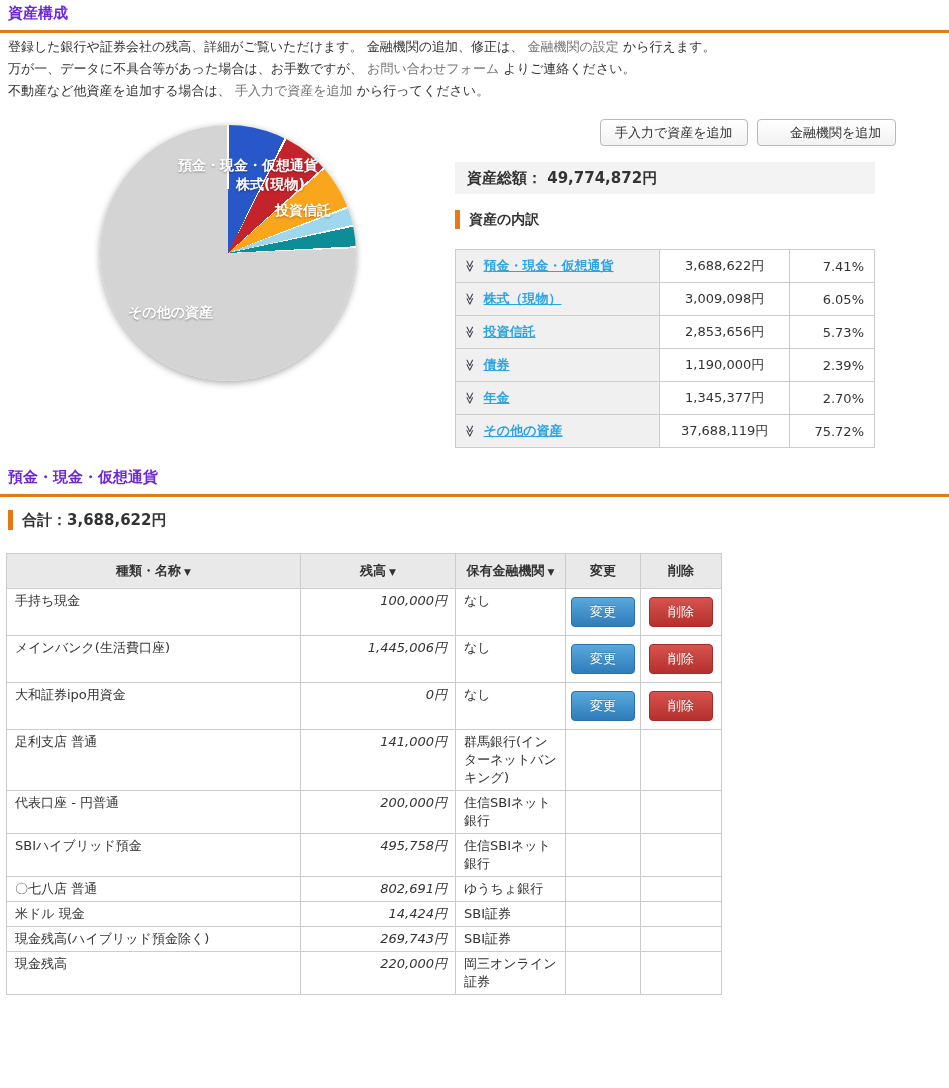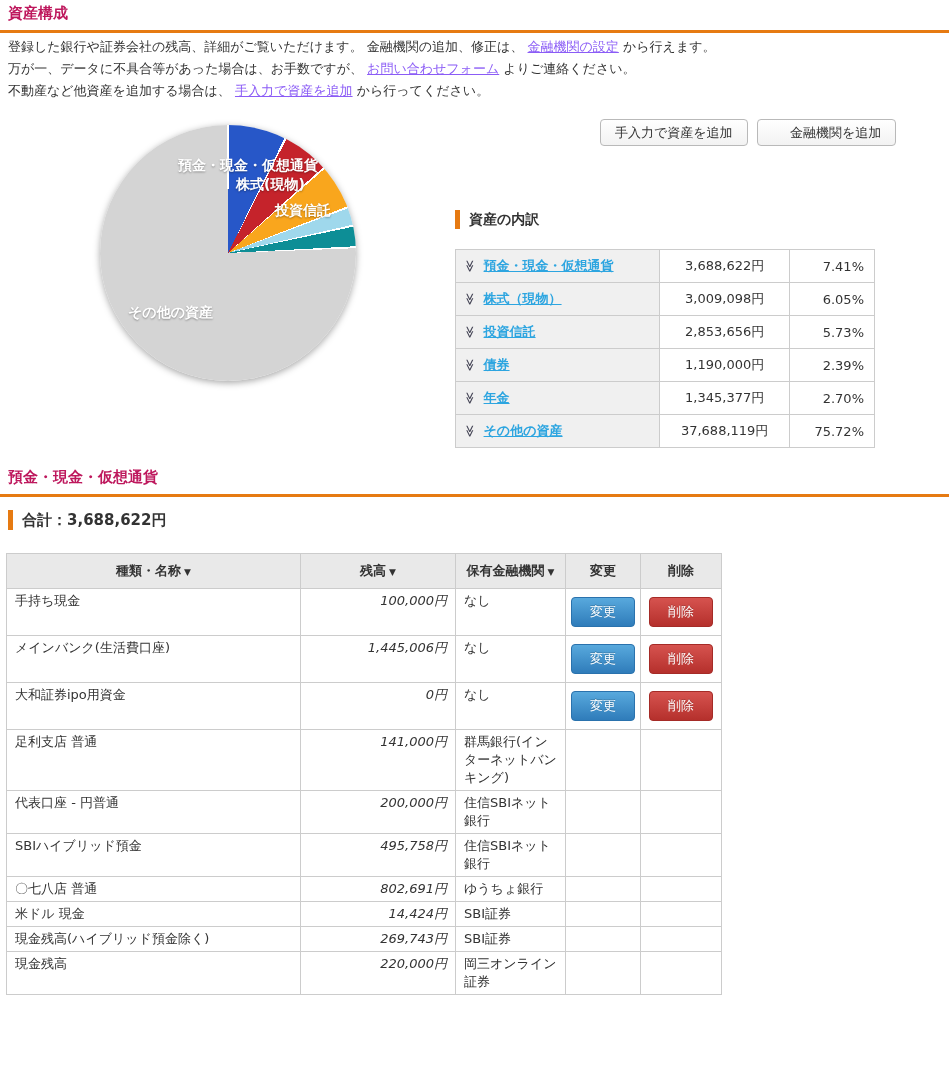--- a/index.html
+++ b/index.html
@@ -2,27 +2,27 @@
 <html><head>
 <meta charset="utf-8">
 <style>
   * { margin:0; padding:0; box-sizing:border-box; }
   html,body { background:#fff; }
   body { font-family:"DejaVu Sans","Liberation Sans",sans-serif; color:#333; }
   .page { position:relative; width:949px; height:1088px; background:#fff; overflow:hidden; }
 
   
   .h-main { position:absolute; left:0; width:949px; border-bottom:3px solid #e67a12; }
-  .h-main .h-text { display:block; padding:4px 8px 7px 8px; font-size:15px; font-weight:bold; color:#be185d; }
+  .h-main .h-text { display:block; padding:4px 8px 7px 8px; font-size:15px; font-weight:bold; color:#6d28d9; }
   #sec1-title { top:0; }
   #sec2-title { top:464px; }
 
   
   .intro { position:absolute; left:8px; top:36px; font-size:13px; line-height:22px; color:#333; }
-  .intro a { color:#8b5cf6; text-decoration:underline; cursor:pointer; }
+  .intro a { color:#737373; cursor:pointer; }
 
   
   .pie-wrap { position:absolute; left:100px; top:125px; width:256px; height:256px; }
   .pie { width:256px; height:256px; border-radius:50%; box-shadow:0 2px 7px rgba(0,0,0,.35); }
   .pie-label { position:absolute; color:#fff; font-weight:bold; font-size:14px; text-shadow:0 1px 2px rgba(0,0,0,.35); white-space:nowrap; }
   .pl-0 { left:78px;  top:32px; }
   .pl-1 { left:136px; top:51px; }
   .pl-2 { left:175px; top:77px; }
   .pl-5 { left:28px;  top:179px; }
 
@@ -87,20 +87,24 @@
     <div class="pie" style="background: conic-gradient(rgb(255, 255, 255) 0deg, rgb(255, 255, 255) 0.45deg, rgb(39, 87, 200) 0.45deg, rgb(39, 87, 200) 26.226deg, rgb(255, 255, 255) 26.226deg, rgb(255, 255, 255) 26.676deg, rgb(255, 255, 255) 26.676deg, rgb(255, 255, 255) 27.126deg, rgb(197, 35, 43) 27.126deg, rgb(197, 35, 43) 48.006deg, rgb(255, 255, 255) 48.006deg, rgb(255, 255, 255) 48.456deg, rgb(255, 255, 255) 48.456deg, rgb(255, 255, 255) 48.906deg, rgb(249, 166, 29) 48.906deg, rgb(249, 166, 29) 68.634deg, rgb(255, 255, 255) 68.634deg, rgb(255, 255, 255) 69.084deg, rgb(255, 255, 255) 69.084deg, rgb(255, 255, 255) 69.534deg, rgb(159, 216, 236) 69.534deg, rgb(159, 216, 236) 77.238deg, rgb(255, 255, 255) 77.238deg, rgb(255, 255, 255) 77.688deg, rgb(255, 255, 255) 77.688deg, rgb(255, 255, 255) 78.138deg, rgb(13, 142, 150) 78.138deg, rgb(13, 142, 150) 86.958deg, rgb(255, 255, 255) 86.958deg, rgb(255, 255, 255) 87.408deg, rgb(255, 255, 255) 87.408deg, rgb(255, 255, 255) 87.858deg, rgb(212, 212, 212) 87.858deg, rgb(212, 212, 212) 359.55deg, rgb(255, 255, 255) 359.55deg, rgb(255, 255, 255) 360deg);"></div>
     <span class="pie-label pl-0">預金・現金・仮想通貨</span>
     <span class="pie-label pl-1">株式(現物)</span>
     <span class="pie-label pl-2">投資信託</span>
     <span class="pie-label pl-5">その他の資産</span>
   </div>
 
   <button class="action-btn" id="btn-add-manual">手入力で資産を追加</button>
   <button class="action-btn" id="btn-add-institution">金融機関を追加</button>
 
+  <div class="total-bar">
+    <span>資産総額：</span>
+    <span>49,774,872円</span>
+  </div>
 
   <div class="sub-head" id="breakdown-head">資産の内訳</div>
 
   <table class="bd-table">
     <tbody>
       <tr>
         <td class="bd-label"><span class="chev">≫</span><a>預金・現金・仮想通貨</a></td>
         <td class="bd-amount">3,688,622円</td>
         <td class="bd-pct">7.41%</td>
       </tr>

